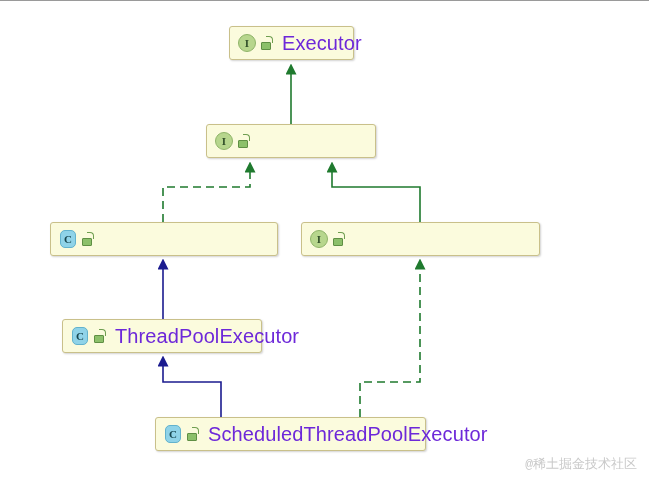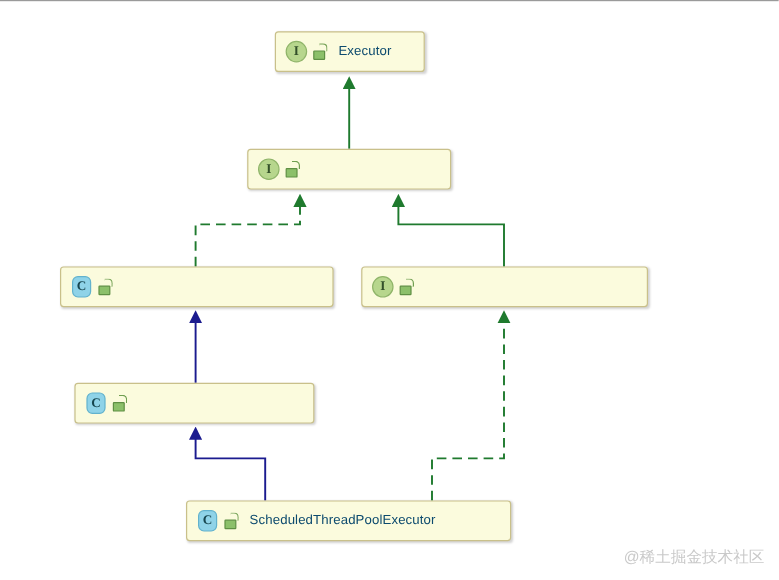--- a/index.html
+++ b/index.html
@@ -33,22 +33,22 @@
     box-sizing: border-box;
     background: #fbfbdd;
     border: 1px solid #c9c08a;
     border-radius: 3px;
     box-shadow: 1px 1px 2px rgba(0,0,0,0.18);
     padding: 0 12px 0 8px;
     height: 34px;
     white-space: nowrap;
   }
   .node-label {
-    font-size: 11px;
-    color: #0c4a6e;
+    font-size: 20px;
+    color: #6d28d9;
     letter-spacing: 0.1px;
     margin-left: 7px;
   }
   .icon-kind {
     width: 18px;
     height: 18px;
     flex: 0 0 18px;
     position: relative;
     display: inline-block;
   }
@@ -117,21 +117,21 @@
     border-left: none;
     border-radius: 0 4px 0 0;
     box-sizing: border-box;
   }
   .watermark {
     position: absolute;
     right: 12px;
     bottom: 10px;
     font-size: 13px;
     color: #c9c9c9;
-    font-family: Liberation Sans, sans-serif;
+    font-family: Liberation Mono, monospace;
     white-space: nowrap;
   }
 </style>
 </head>
 <body>
 
 <div id="canvas">
 
   <svg id="edges" viewBox="0 0 649 483" xmlns="http://www.w3.org/2000/svg">
     <defs>
@@ -221,20 +221,21 @@
 
   <div class="node" style="left:62px; top:318px; width:200px;">
     <span class="icon-kind klass">
       <span class="glyph-bg"></span>
       <span class="glyph-ch">C</span>
     </span>
     <span class="icon-vis">
       <span class="shackle"></span>
         <span class="body"></span>
     </span>
+    <span class="node-label">ThreadPoolExecutor</span>
   </div>
 
   <div class="node" style="left:155px; top:416px; width:271px;">
     <span class="icon-kind klass">
       <span class="glyph-bg"></span>
       <span class="glyph-ch">C</span>
     </span>
     <span class="icon-vis">
       <span class="shackle"></span>
         <span class="body"></span>

